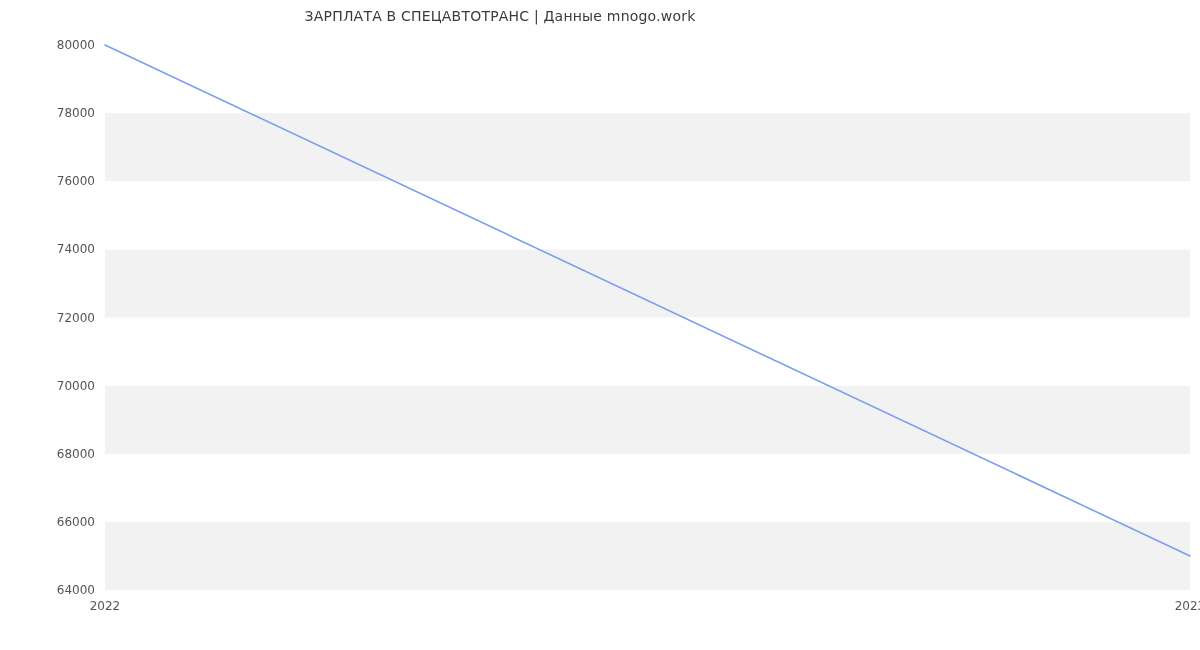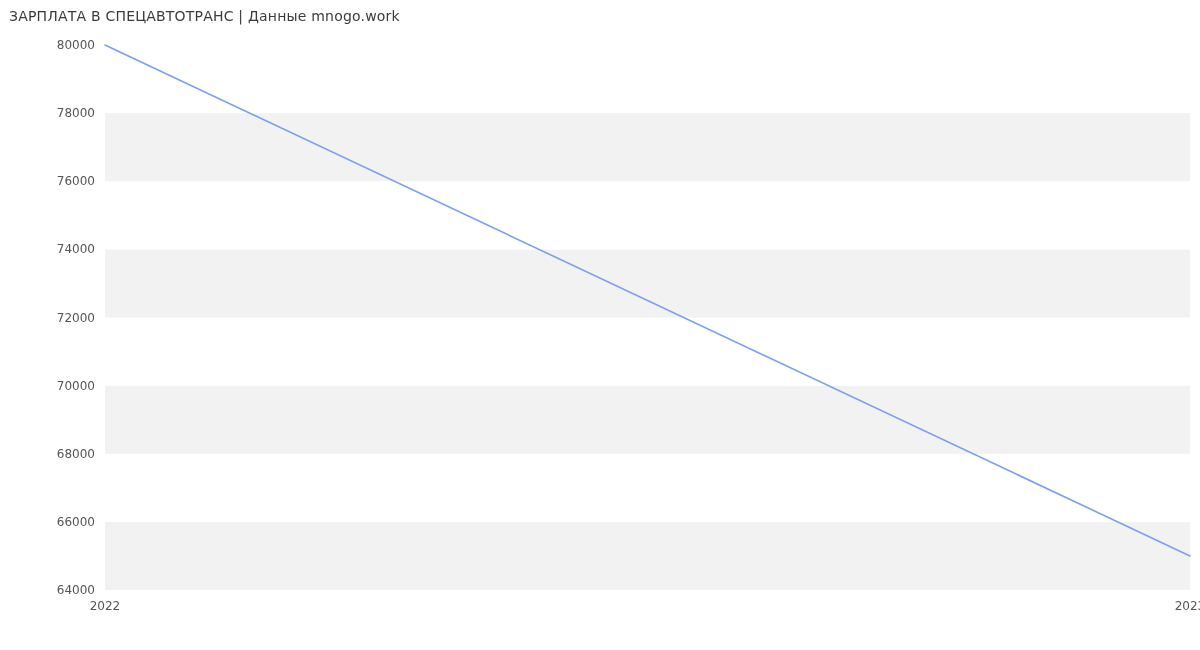--- a/index.html
+++ b/index.html
@@ -13,22 +13,23 @@
     color: #444;
   }
   .chart-wrap {
     position: relative;
     width: 1200px;
     height: 650px;
   }
   .title {
     position: absolute;
     top: 8px;
-    left: 9px;
+    left: 18px;
     width: 964px;
+    text-align: center;
     font-size: 14px;
     color: #3b3b3b;
     letter-spacing: 0.2px;
   }
   svg { display: block; }
   .plot-bg { fill: #ffffff; }
   .band-odd { fill: #f2f2f2; }
   .band-even { fill: #ffffff; }
   .tick-label {
     font-size: 12px;

